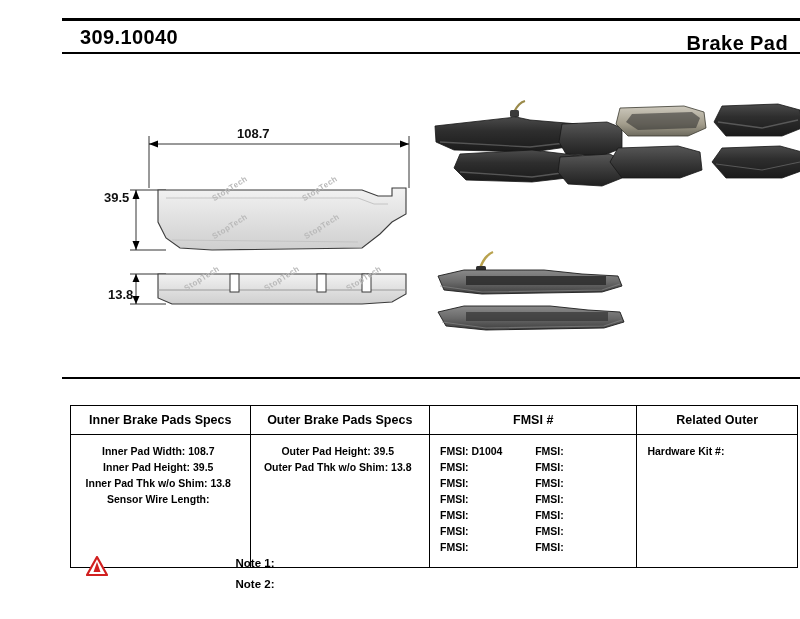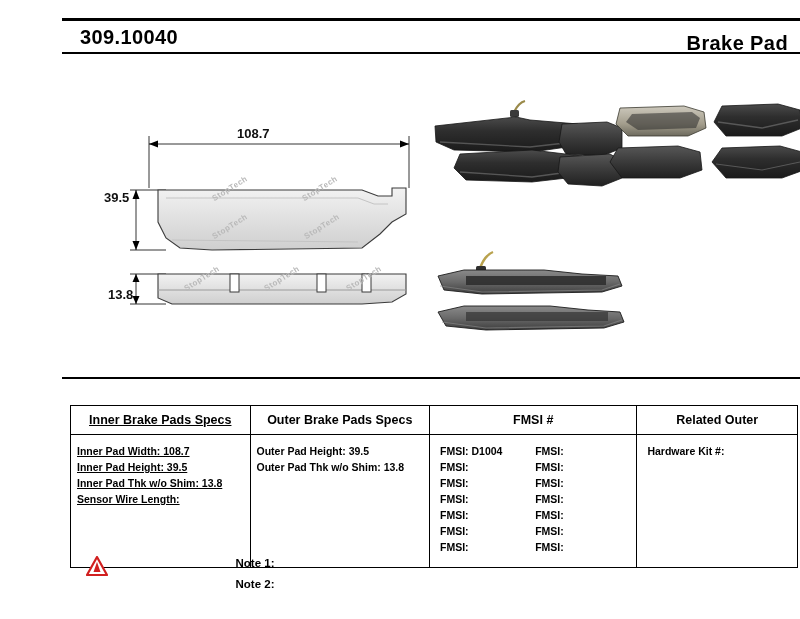--- a/index.html
+++ b/index.html
@@ -105,40 +105,40 @@
   }
   .spec-table .head {
     border-bottom: 1px solid #000;
   }
   .col {
     box-sizing: border-box;
     border-right: 1px solid #000;
     padding: 0;
   }
   .col:last-child { border-right: none; }
-  .c1 { width: 180px; text-decoration: underline; }
+  .c1 { width: 180px; }
   .c2 { width: 180px; }
   .c3 { width: 208px; }
   .c4 { width: 160px; }
 
   .head .col {
     text-align: center;
     font-size: 12.5px;
     font-weight: bold;
     padding: 7px 2px 7px 2px;
   }
   .body .col {
     padding: 8px 6px 12px 6px;
     min-height: 118px;
   }
 
   .spec-line {
     font-size: 10.5px;
     font-weight: bold;
-    text-align: left;
+    text-align: center;
     padding-right: 4px;
     line-height: 16px;
     white-space: nowrap;
   }
   .fmsi-grid {
     display: flex;
     padding-left: 4px;
   }
   .fmsi-col {
     width: 50%;

